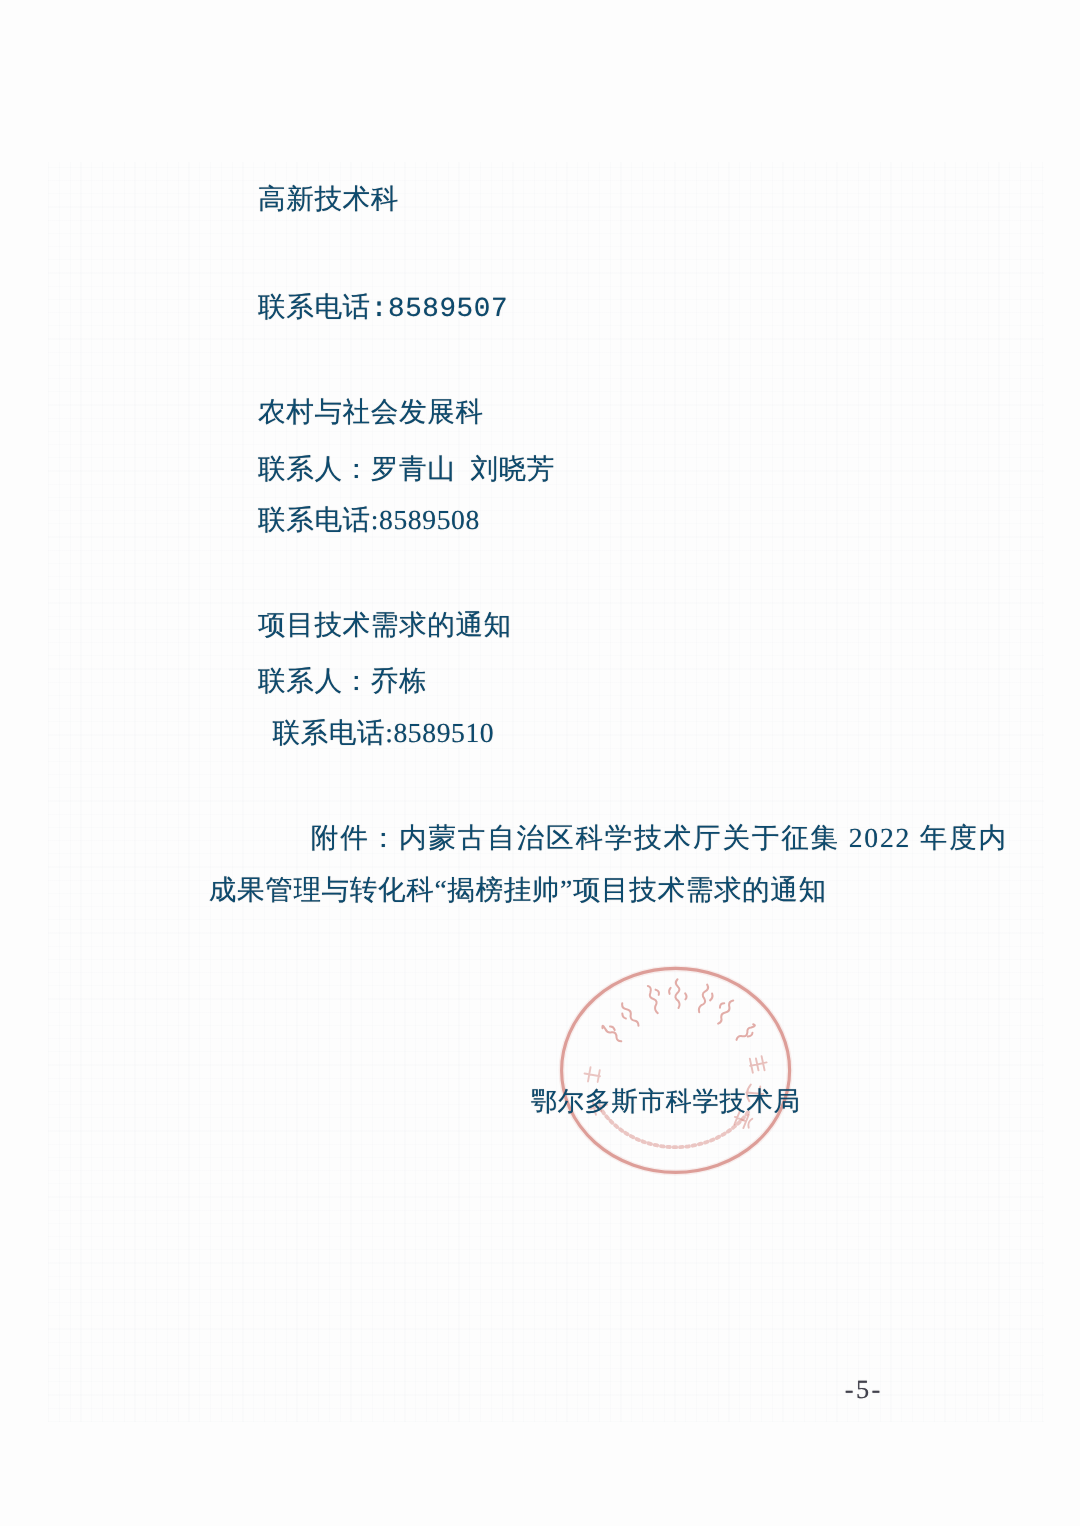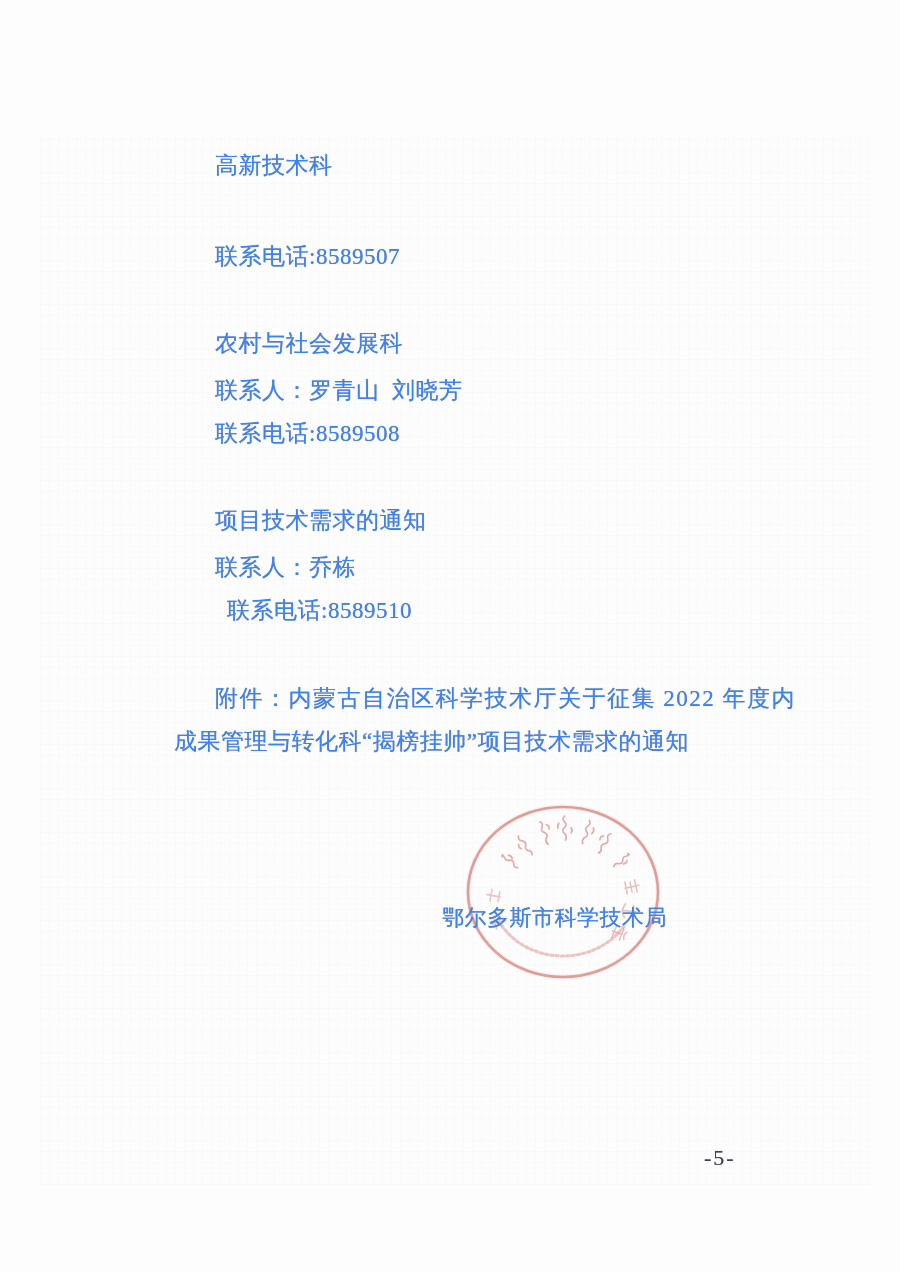--- a/index.html
+++ b/index.html
@@ -21,28 +21,28 @@
     position: absolute;
     left: 40px; top: 135px;
     width: 830px; height: 1050px;
     background:
       repeating-linear-gradient(90deg, rgba(190,198,210,0.05) 0 1px, transparent 1px 9px),
       repeating-linear-gradient(0deg, rgba(190,198,210,0.045) 0 1px, transparent 1px 11px);
     pointer-events: none;
   }
   .txt {
     position: absolute;
-    color: #3b82f6;
+    color: #0c4a6e;
     font-size: 23px;
     line-height: 28px;
     white-space: pre;
     letter-spacing: 0.5px;
     text-shadow: 0 0 0.7px rgba(74,74,74,0.65);
   }
-  .att-line1 { letter-spacing: 1.5px; }
+  .att-line1 { letter-spacing: 1.5px; margin-left: 44px; }
   .att-line2 { letter-spacing: 0.5px; }
   .signature-line {
     font-size: 22px;
     letter-spacing: 0.5px;
     margin-top: 45px;
   }
   .date-line {
     font-size: 21px;
     letter-spacing: 1px;
   }
@@ -118,21 +118,21 @@
         <g transform="translate(38,121) rotate(-104)">
             <path d="M-6,-5 h12 M-4,0 h8 M0,-8 v14"></path>
           </g>
       </g>
 
       <path d="M 40 125 A 72 64 0 0 0 162 125" stroke-width="3.2" opacity="0.45" stroke-dasharray="2.2 3.1"></path>
     </g>
   </svg>
 
   <div class="txt layer-text" style="left:215px; top:152px;">高新技术科</div>
-  <div class="txt layer-text" style="left:215px; top:243px;">联系电话:8589507</div>
+  <div class="txt layer-text" style="left:215px; top:243px;font-family:Liberation Mono, monospace;">联系电话:8589507</div>
 
   <div class="txt layer-text" style="left:215px; top:330px;">农村与社会发展科</div>
   <div class="txt layer-text" style="left:215px; top:377px;">联系人：罗青山  刘晓芳</div>
   <div class="txt layer-text" style="left:215px; top:420px;">联系电话:8589508</div>
 
   <div class="txt layer-text" style="left:215px; top:507px;">项目技术需求的通知</div>
   <div class="txt layer-text" style="left:215px; top:554px;">联系人：乔栋</div>
   <div class="txt layer-text" style="left:227px; top:597px;">联系电话:8589510</div>
 
   <div class="txt layer-text att-line1" style="left:215px; top:685px;">附件：内蒙古自治区科学技术厅关于征集 2022 年度内</div>

